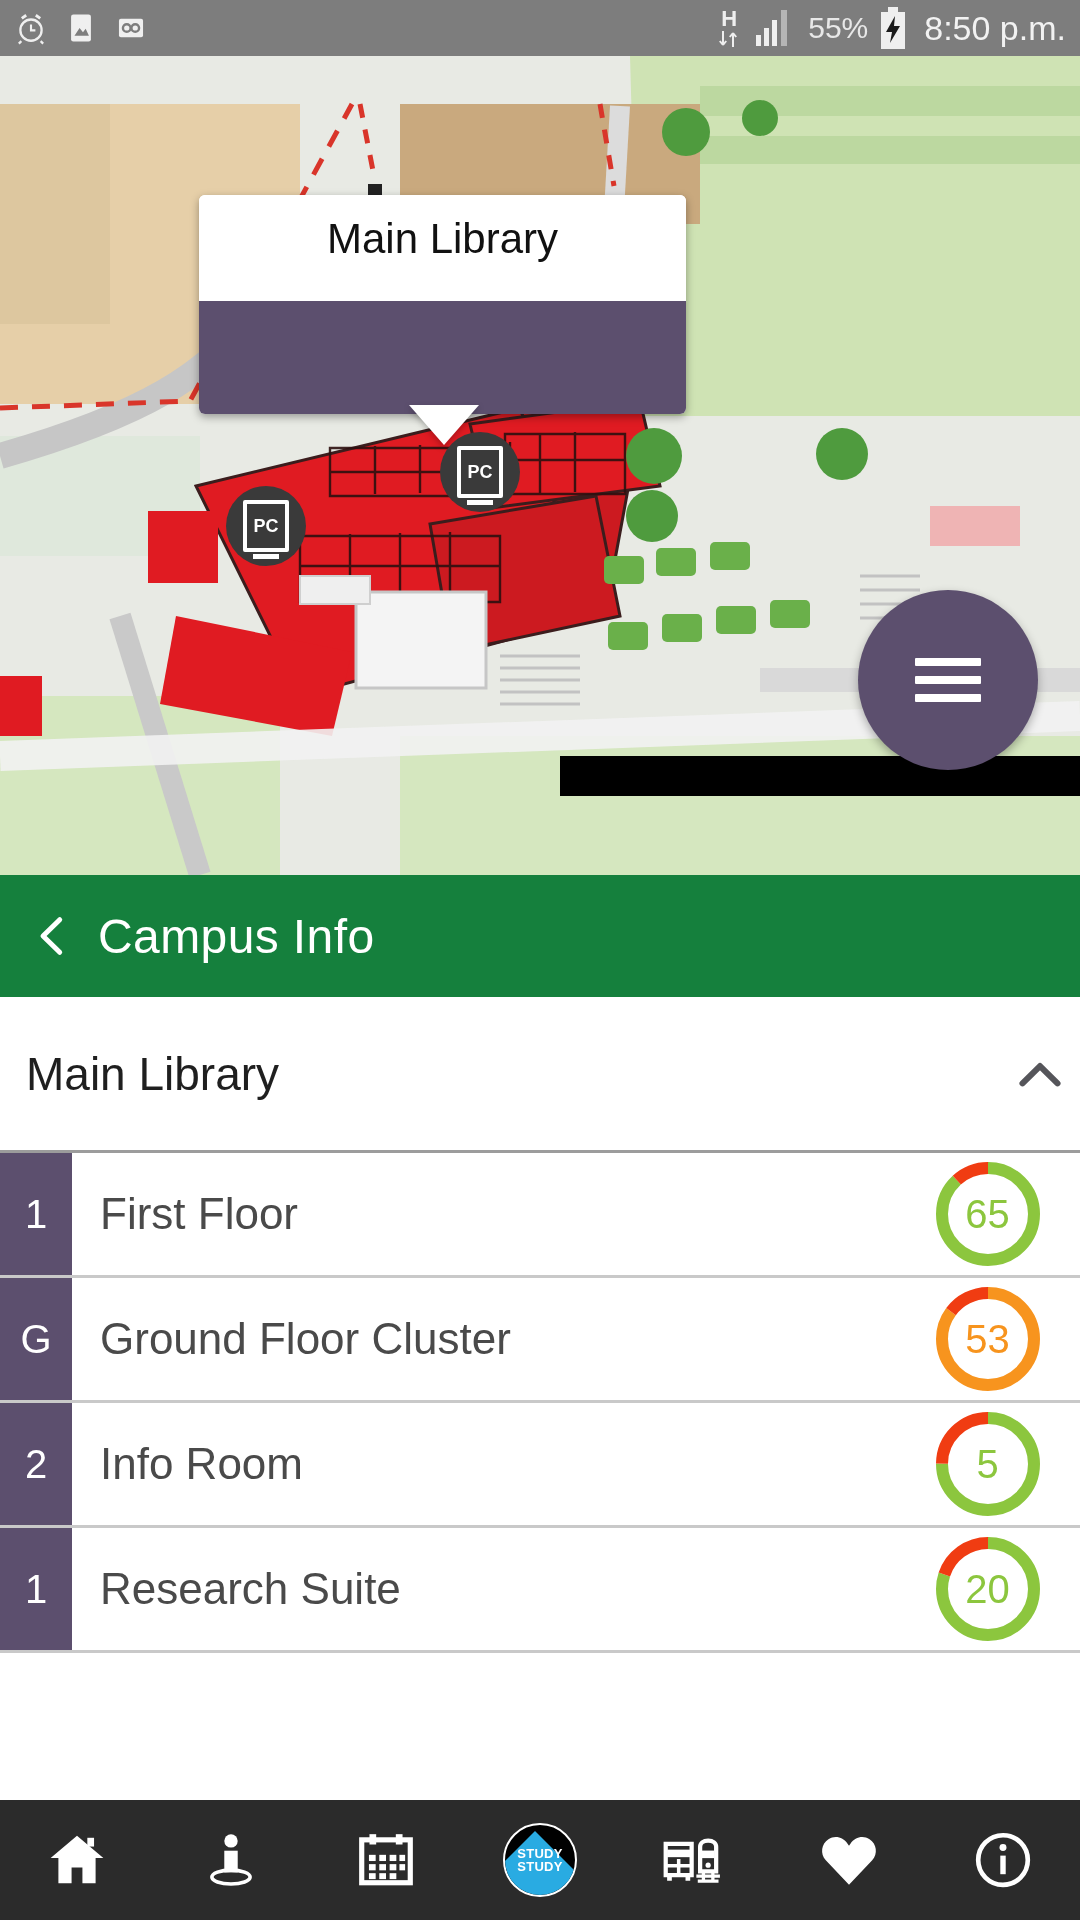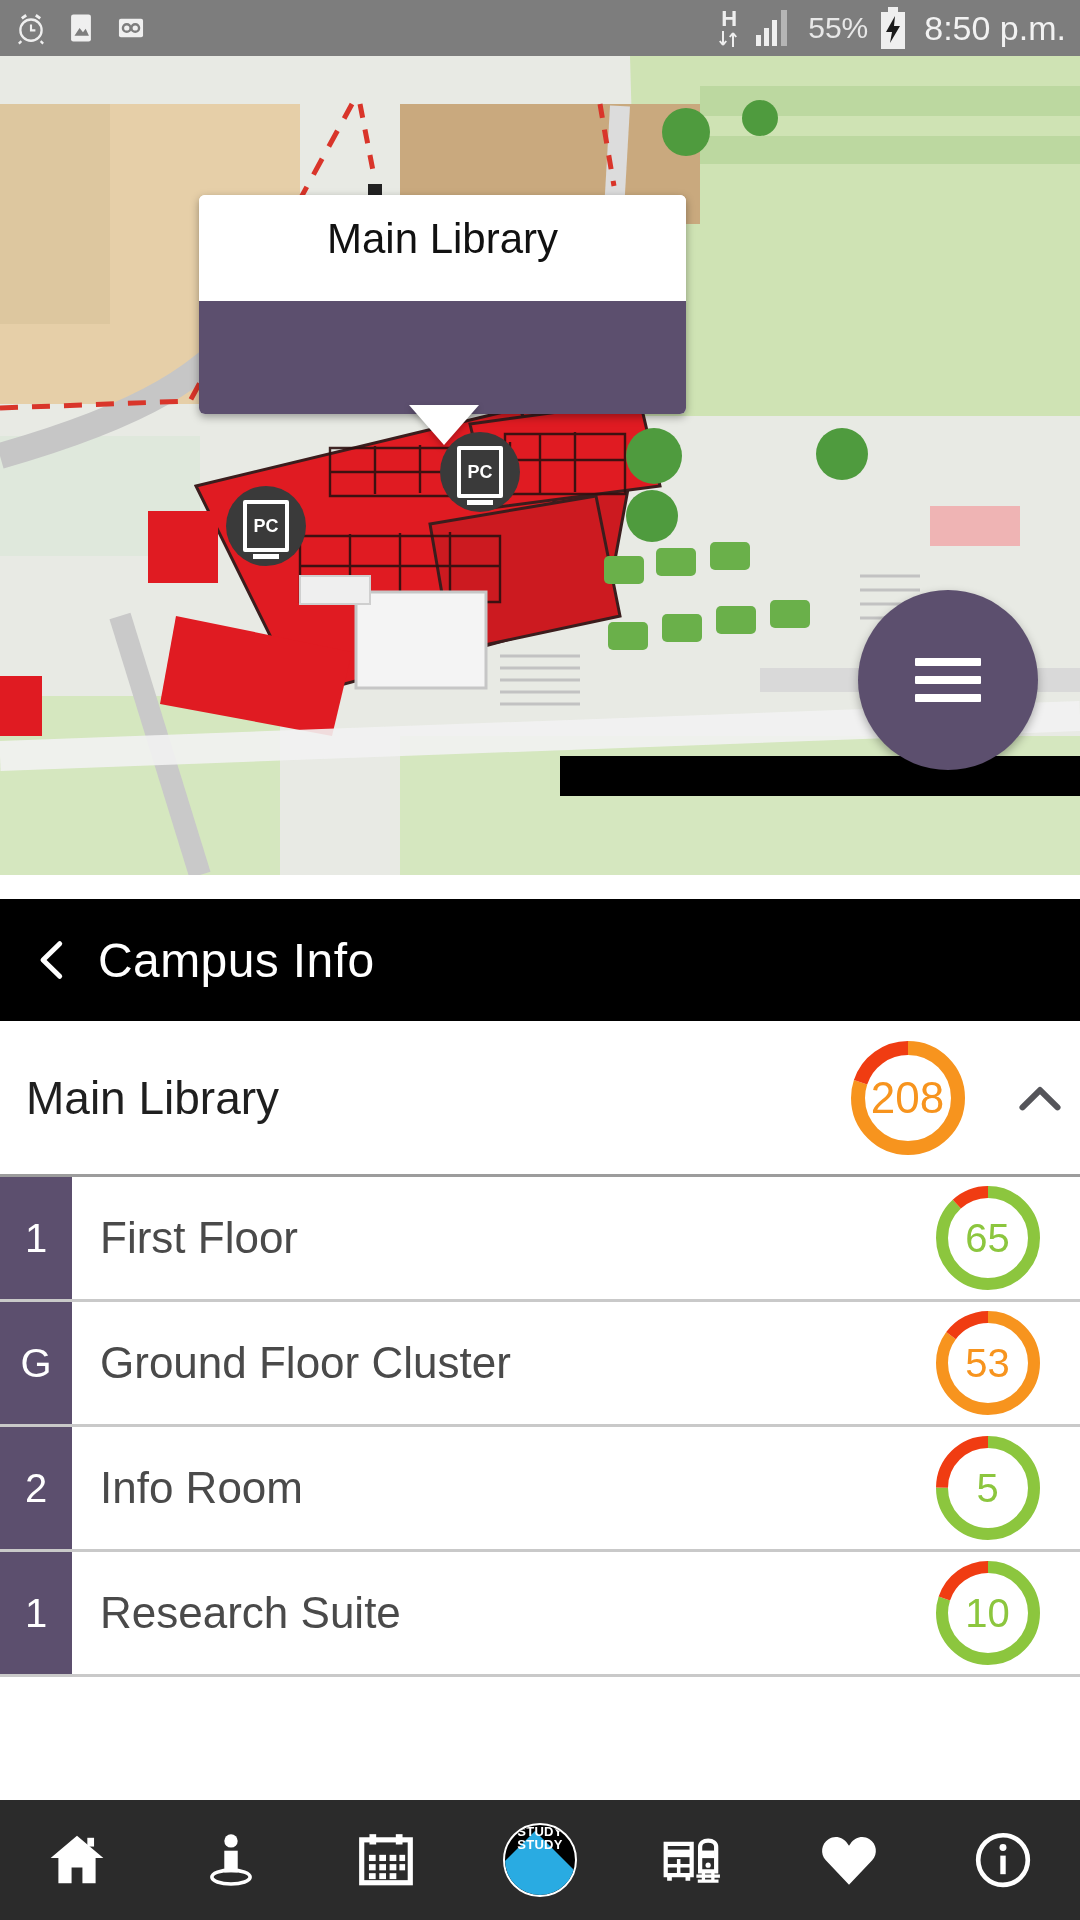--- a/index.html
+++ b/index.html
@@ -78,22 +78,22 @@
     position:absolute; right:42px; bottom:105px;
     width:180px; height:180px; border-radius:50%;
     background:#5c4f6e; display:flex; align-items:center; justify-content:center;
     box-shadow:0 4px 10px rgba(0,0,0,.3);
   }
   .fab .bars { width:66px; }
   .fab .bars i { display:block; height:8px; background:#fff; margin:10px 0; border-radius:1px; }
 
   
   .cihead {
-    height:122px; background:#000000; display:flex; align-items:center;
-    padding-left:30px; color:#fff;margin-top:24px;
+    height:122px; background:#15803d; display:flex; align-items:center;
+    padding-left:30px; color:#fff;
   }
   .cihead .chev { width:46px; height:46px; margin-right:22px; }
   .cihead .ttl { font-size:48px; font-weight:300; letter-spacing:.4px; }
 
   
   .venue-row {
     height:156px; background:#fff; display:flex; align-items:center;
     border-bottom:3px solid #9c9c9c; padding-left:26px;
   }
   .venue-name { font-size:46px; color:#1f1f1f; flex:1; }
@@ -123,21 +123,21 @@
   
   .bottomnav {
     position:absolute; left:0; bottom:0; width:1080px; height:120px;
     background:#2b2b2b; display:flex; align-items:center;
   }
   .bn-item { flex:1; display:flex; align-items:center; justify-content:center; }
   .bn-item svg { display:block; }
   .studyspace {
     width:74px; height:74px; border-radius:50%; background:#000;
     border:2px solid #fff; position:relative; overflow:hidden;
-    display:flex; justify-content:center;
+    display:flex; align-items:center; justify-content:center;
   }
   .studyspace .cyan {
     position:absolute; width:96px; height:96px; background:#29abe2;
     transform:rotate(45deg); left:-18px; top:26px;
   }
   .studyspace .txt {
     position:relative; z-index:2; color:#fff; font-size:13px; line-height:13px;
     font-weight:bold; text-align:center; letter-spacing:.3px;
   }
   .page { position:relative; width:1080px; height:1920px; overflow:hidden; }
@@ -317,29 +317,20 @@
 
   <div class="cihead">
     <svg class="chev" viewBox="0 0 24 24">
       <path d="M15.5 3.5 6.8 12l8.7 8.5" fill="none" stroke="#fff" stroke-width="2.6" stroke-linecap="round" stroke-linejoin="round"></path>
     </svg>
     <span class="ttl">Campus Info</span>
   </div>
 
   <div class="venue-row">
     <span class="venue-name">Main Library</span>
-    <div class="ring-wrap">
-      <div class="ring" style="width:120px;height:120px;">
-        <svg width="120" height="120" viewBox="0 0 120 120">
-          <circle cx="60" cy="60" r="50" fill="none" stroke="#f7941e" stroke-width="14" stroke-dasharray="251.3 314.2" transform="rotate(-90 60 60)"></circle>
-          <circle cx="60" cy="60" r="50" fill="none" stroke="#f03c12" stroke-width="14" stroke-dasharray="62.8 314.2" stroke-dashoffset="-251.3" transform="rotate(-90 60 60)"></circle>
-        </svg>
-        <span class="val" style="font-size:44px;color:#f7941e;">208</span>
-      </div>
-    </div>
     <div class="venue-chev">
       <svg width="56" height="56" viewBox="0 0 24 24">
         <path d="M4.5 16 12 8.6 19.5 16" fill="none" stroke="#55555a" stroke-width="2.6" stroke-linecap="round" stroke-linejoin="round"></path>
       </svg>
     </div>
   </div>
 
   <div id="floor-list">
       <div class="floor-row">
         <div class="floor-badge">1</div>
@@ -371,21 +362,21 @@
             </svg><span class="val" style="font-size:40px;color:#8cc63e;">5</span></div>
         </div>
       </div>
       <div class="floor-row">
         <div class="floor-badge">1</div>
         <div class="floor-name">Research Suite</div>
         <div class="ring-wrap">
           <div class="ring" style="width:110px;height:110px;"><svg width="110" height="110" viewBox="0 0 110 110">
               <circle cx="55" cy="55" r="46" fill="none" stroke="#8cc63e" stroke-width="12" stroke-dasharray="231.2 289.0" transform="rotate(-90 55 55)"></circle>
               <circle cx="55" cy="55" r="46" fill="none" stroke="#f03c12" stroke-width="12" stroke-dasharray="57.8 289.0" stroke-dashoffset="-231.2" transform="rotate(-90 55 55)"></circle>
-            </svg><span class="val" style="font-size:40px;color:#8cc63e;">10</span></div>
+            </svg><span class="val" style="font-size:40px;color:#8cc63e;">20</span></div>
         </div>
       </div>
     </div>
 
   <div class="bottomnav">
     <div class="bn-item">
       <svg width="62" height="62" viewBox="0 0 24 24">
         <path d="M12 2.6 1.8 11.2h3V21h5.1v-6.1h4.2V21h5.1v-9.8h3z" fill="#fff"></path>
         <rect x="16" y="3.4" width="2.6" height="3.4" fill="#fff"></rect>
       </svg>

